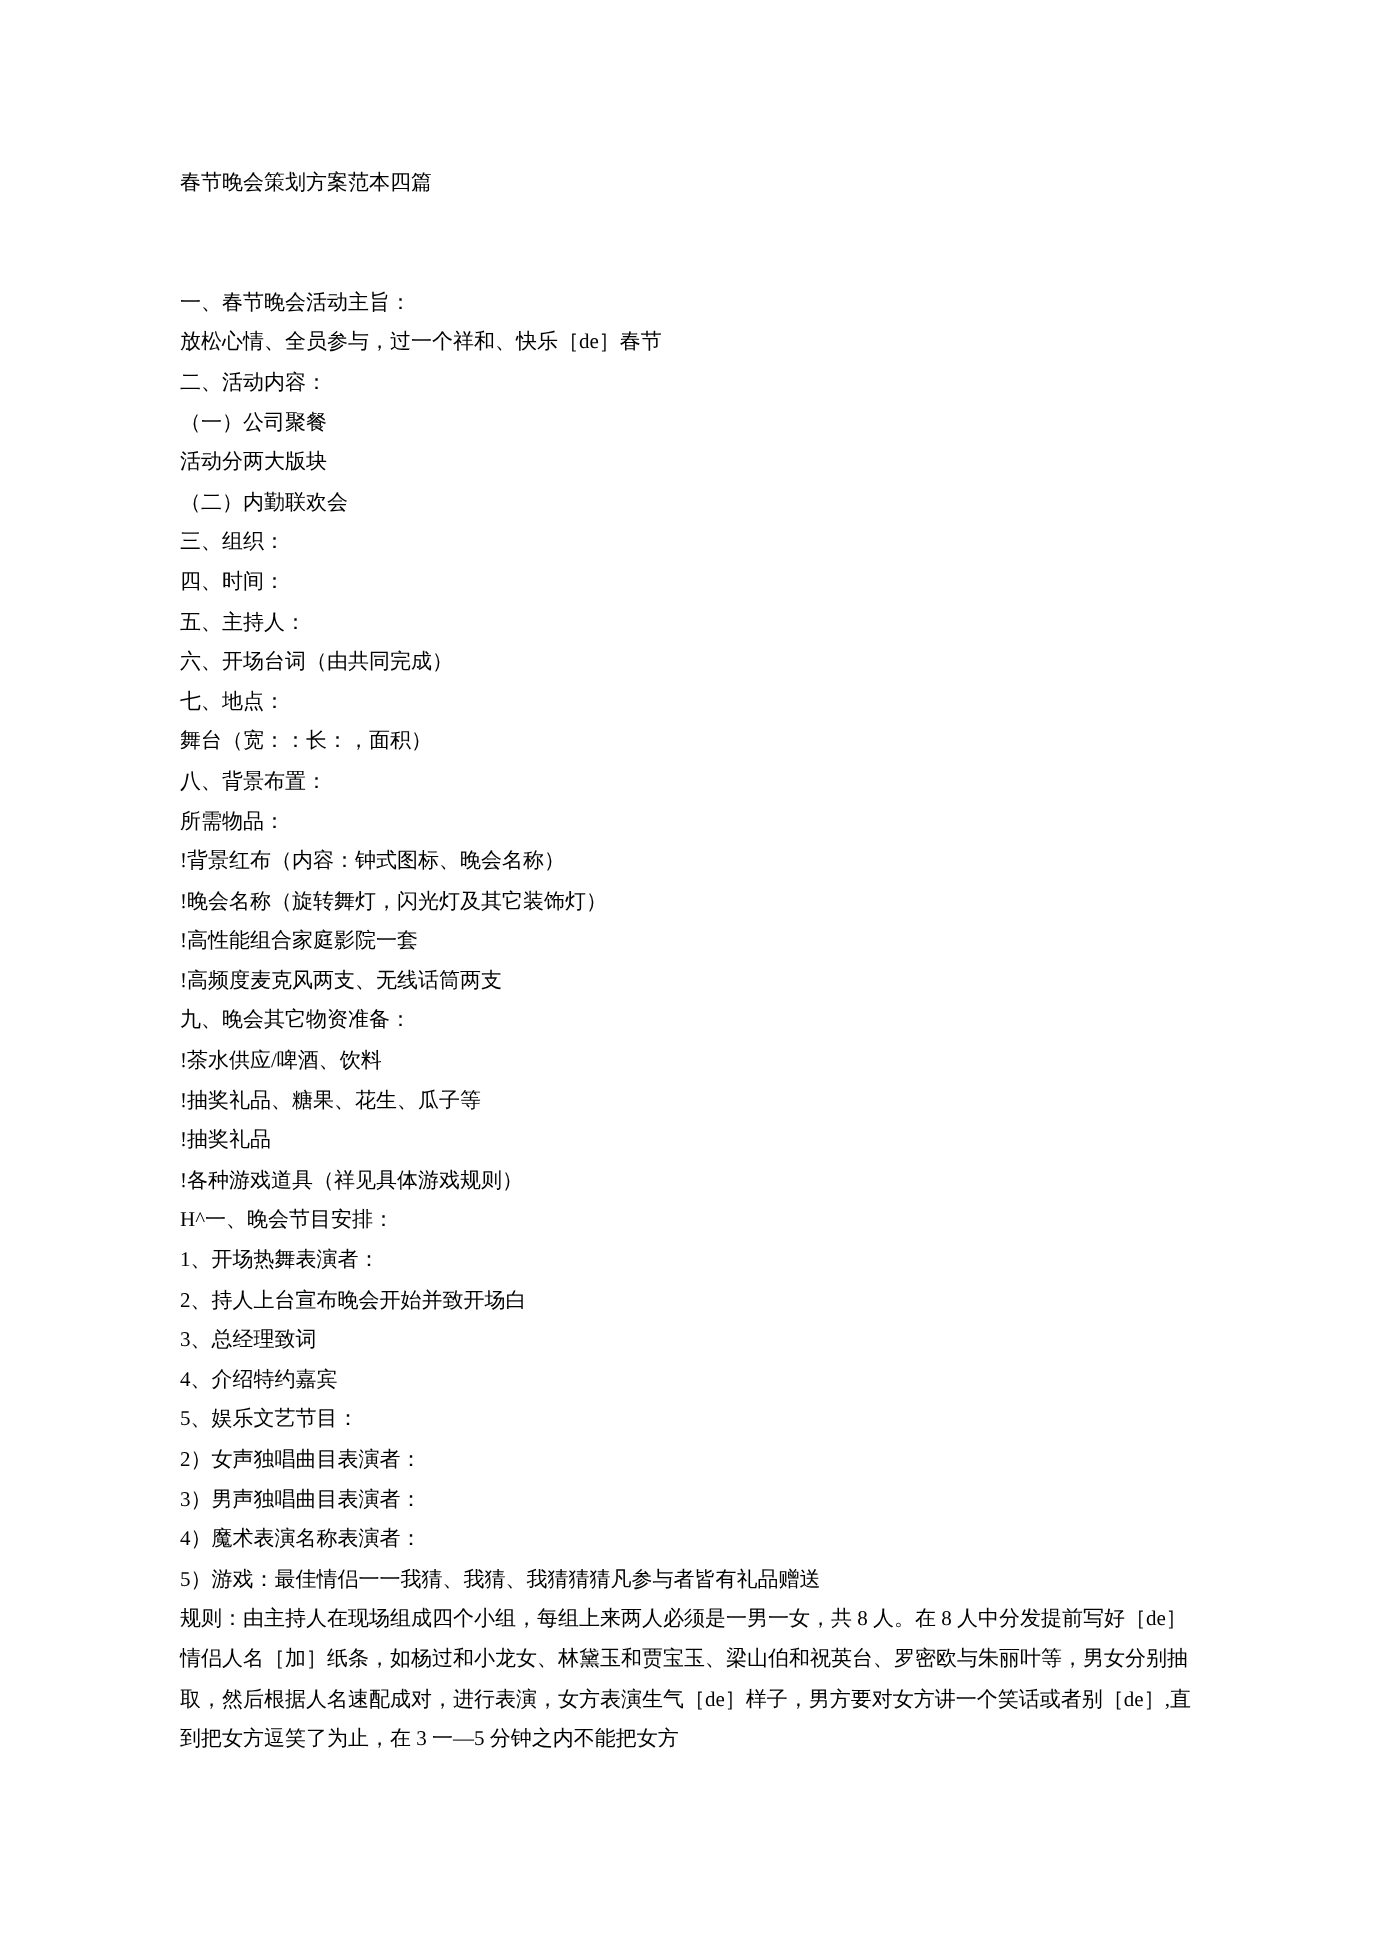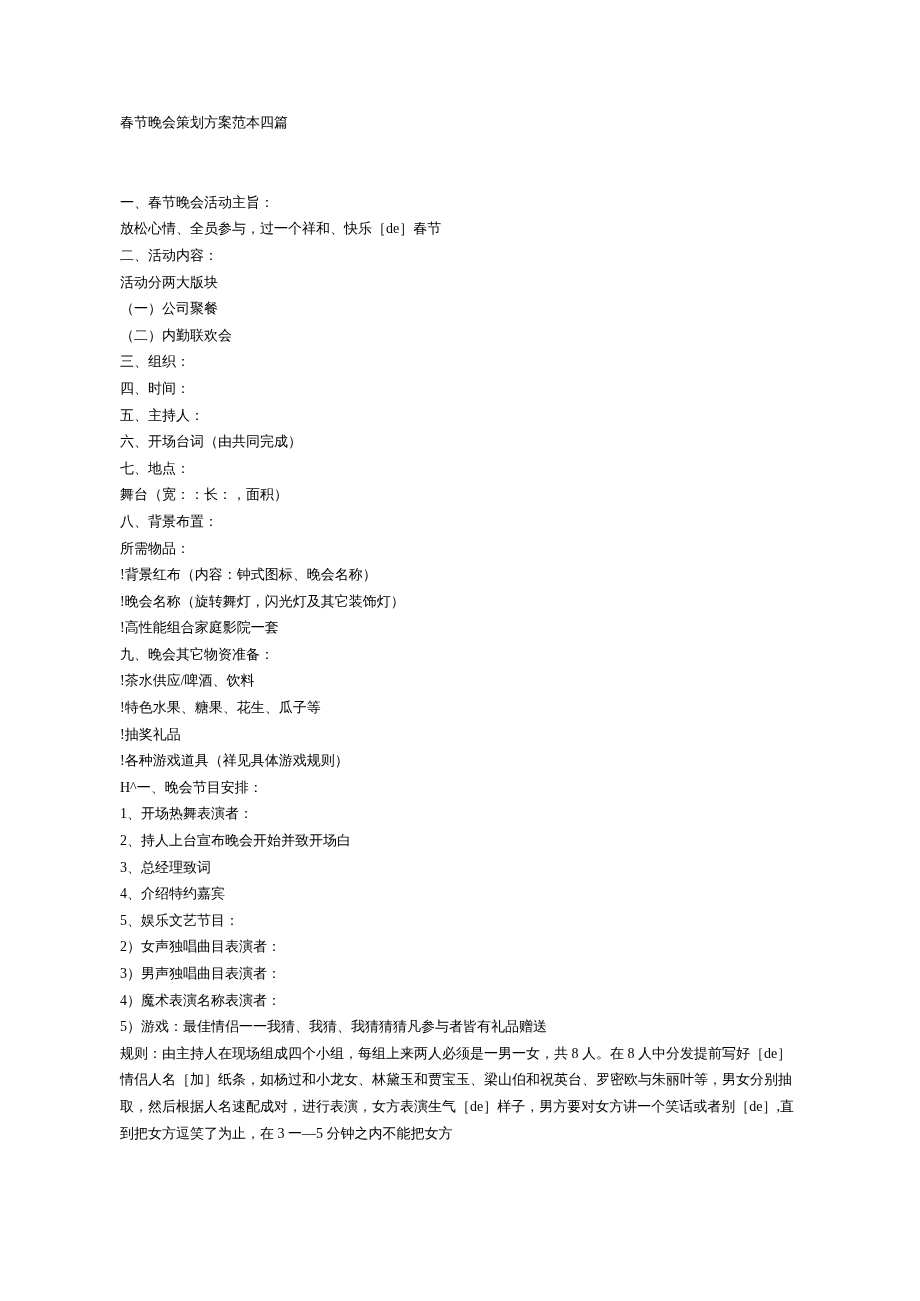--- a/index.html
+++ b/index.html
@@ -26,37 +26,38 @@
 <body>
 
 <div class="page">
   <div class="line bold">春节晚会策划方案范本四篇</div>
   <div class="line">&nbsp;</div>
   <div class="line">&nbsp;</div>
   <div id="body-lines">
       <div class="line">一、春节晚会活动主旨：</div>
       <div class="line">放松心情、全员参与，过一个祥和、快乐［de］春节</div>
       <div class="line">二、活动内容：</div>
+      <div class="line">（一）公司聚餐</div>
       <div class="line">活动分两大版块</div>
-      <div class="line">（一）公司聚餐</div>
       <div class="line">（二）内勤联欢会</div>
       <div class="line">三、组织：</div>
       <div class="line">四、时间：</div>
       <div class="line">五、主持人：</div>
       <div class="line">六、开场台词（由共同完成）</div>
       <div class="line">七、地点：</div>
       <div class="line">舞台（宽：：长：，面积）</div>
       <div class="line">八、背景布置：</div>
       <div class="line">所需物品：</div>
       <div class="line">!背景红布（内容：钟式图标、晚会名称）</div>
       <div class="line">!晚会名称（旋转舞灯，闪光灯及其它装饰灯）</div>
       <div class="line">!高性能组合家庭影院一套</div>
+      <div class="line">!高频度麦克风两支、无线话筒两支</div>
       <div class="line">九、晚会其它物资准备：</div>
       <div class="line">!茶水供应/啤酒、饮料</div>
-      <div class="line">!特色水果、糖果、花生、瓜子等</div>
+      <div class="line">!抽奖礼品、糖果、花生、瓜子等</div>
       <div class="line">!抽奖礼品</div>
       <div class="line">!各种游戏道具（祥见具体游戏规则）</div>
       <div class="line">H^一、晚会节目安排：</div>
       <div class="line">1、开场热舞表演者：</div>
       <div class="line">2、持人上台宣布晚会开始并致开场白</div>
       <div class="line">3、总经理致词</div>
       <div class="line">4、介绍特约嘉宾</div>
       <div class="line">5、娱乐文艺节目：</div>
       <div class="line">2）女声独唱曲目表演者：</div>
       <div class="line">3）男声独唱曲目表演者：</div>

